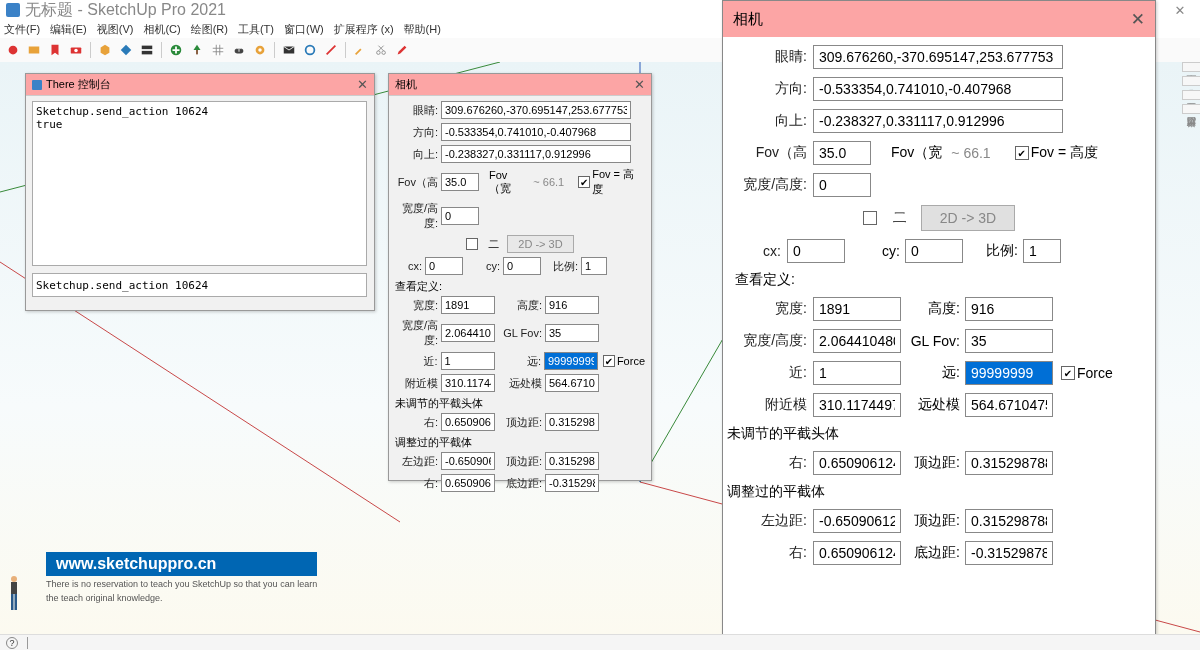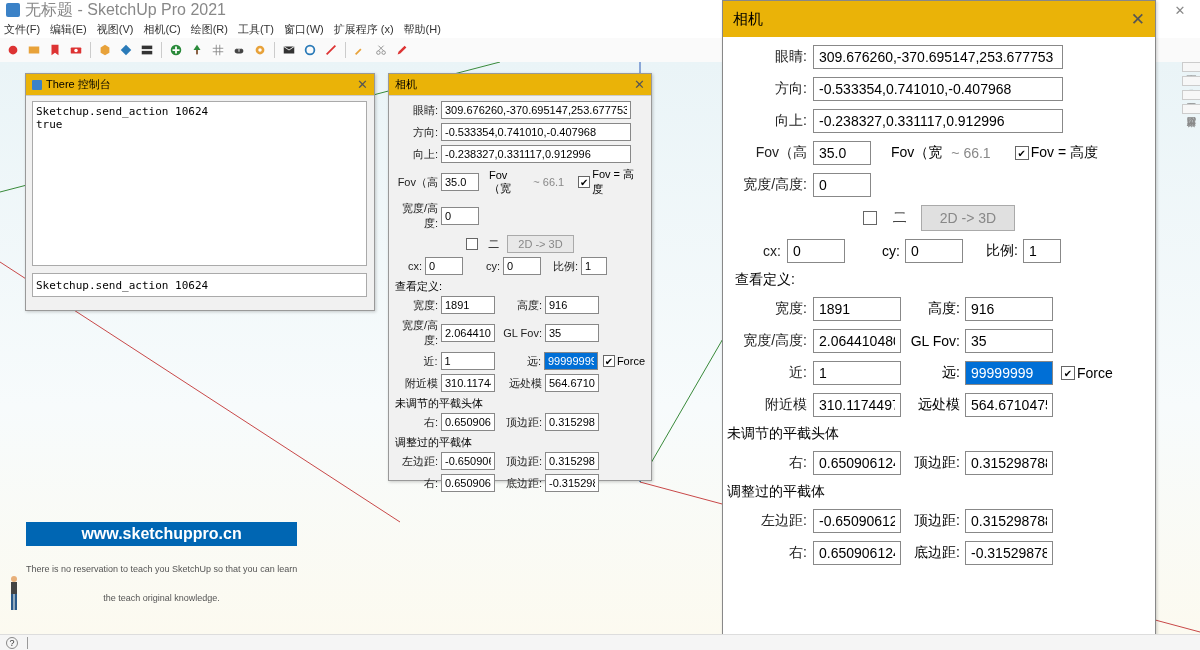--- a/index.html
+++ b/index.html
@@ -14,35 +14,35 @@
 .menubar { height: 18px; display: flex; align-items: center; padding: 0 4px; font-size: 11px; color: #333; }
 .menubar span { margin-right: 10px; cursor: default; }
 
 .toolbar { height: 24px; background: #fafafa; display: flex; align-items: center; gap: 3px; padding: 0 4px; }
 .tb { width: 18px; height: 18px; border-radius: 3px; display: flex; align-items: center; justify-content: center; }
 .tb svg { width: 14px; height: 14px; }
 .tdiv { width: 1px; height: 16px; background: #ccc; margin: 0 2px; }
 
 .canvas { position: absolute; left: 0; top: 62px; right: 0; bottom: 16px; background: linear-gradient(180deg,#eaf4f7 0%,#f7fbfc 60%,#fcfaf0 100%); overflow: hidden; }
 .canvas svg.bglines { position: absolute; inset: 0; width: 100%; height: 100%; }
-.watermark { position: absolute; left: 26px; bottom: 30px; text-align: center; }
+.watermark { position: absolute; left: 46px; bottom: 30px; }
 .watermark .bar { background: #0066b3; color: #fff; font-weight: bold; padding: 3px 10px; font-size: 16px; }
-.watermark .sub { font-size: 9px; color: #555; margin-top: 18px; line-height: 1.2; }
+.watermark .sub { font-size: 9px; color: #555; margin-top: 3px; line-height: 1.2; }
 .person { position: absolute; left: 5px; bottom: 20px; width: 18px; height: 40px; }
 
 .status { position: absolute; left: 0; bottom: 0; right: 0; height: 16px; background: #f5f5f5; border-top: 1px solid #ddd; display: flex; align-items: center; padding: 0 6px; font-size: 11px; color: #333; }
 .status .qicon { width: 12px; height: 12px; border: 1px solid #888; border-radius: 50%; text-align: center; line-height: 10px; font-size: 9px; margin-right: 4px; }
 .status .vbar { width: 1px; height: 12px; background: #999; margin: 0 5px; }
 
 .right-tabs { position: absolute; right: 0; top: 62px; width: 18px; display: flex; flex-direction: column; gap: 4px; }
 .right-tabs div { writing-mode: vertical-rl; font-size: 10px; color: #888; padding: 4px 2px; border: 1px solid #ccc; border-right: none; background: #f7f7f7; }
 
 
 .win { position: absolute; background: #f1f1f1; border: 1px solid #999; box-shadow: 1px 1px 3px rgba(0,0,0,0.2); font-size: 11px; }
-.win .whead { height: 22px; display: flex; align-items: center; justify-content: space-between; padding: 0 6px; background: #eab308; border-bottom: 1px solid #ccc; gap: 8px; }
+.win .whead { height: 22px; display: flex; align-items: center; justify-content: space-between; padding: 0 6px; background: #fca5a5; border-bottom: 1px solid #ccc; gap: 8px; }
 .win .whead .x { cursor: pointer; font-size: 13px; color: #555; }
 .ruby { left: 25px; top: 73px; width: 350px; height: 238px; }
 .ruby textarea, .ruby input { width: 335px; margin: 5px 6px 0 6px; border: 1px solid #aaa; font-family: Consolas, monospace; font-size: 11px; padding: 3px; background: #fff; resize: none; }
 .ruby textarea { height: 165px; }
 .ruby input { height: 24px; }
 
 .cam-s { left: 388px; top: 73px; width: 264px; height: 408px; }
 .cam-s .body { padding: 5px 6px; }
 .row { display: flex; align-items: center; margin-bottom: 4px; }
 .lbl { text-align: right; font-size: 11px; color: #222; }

